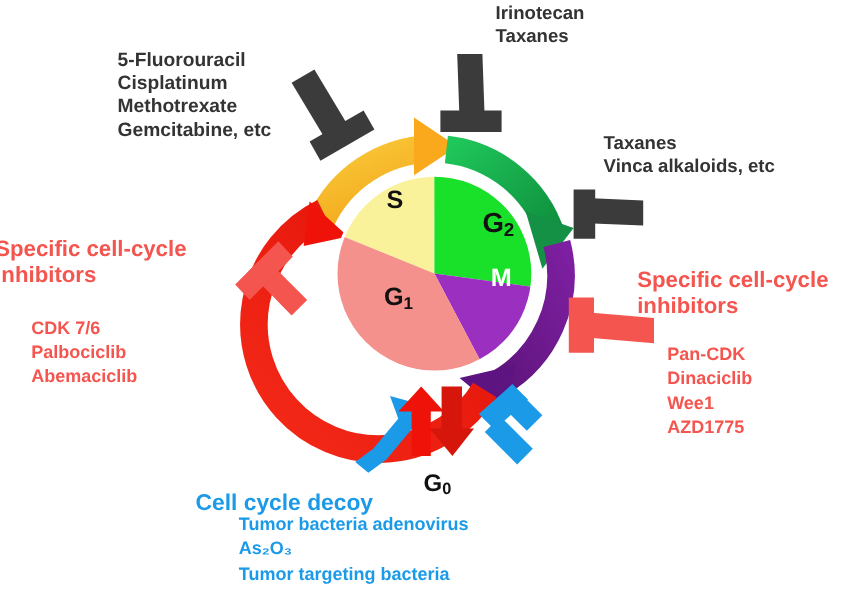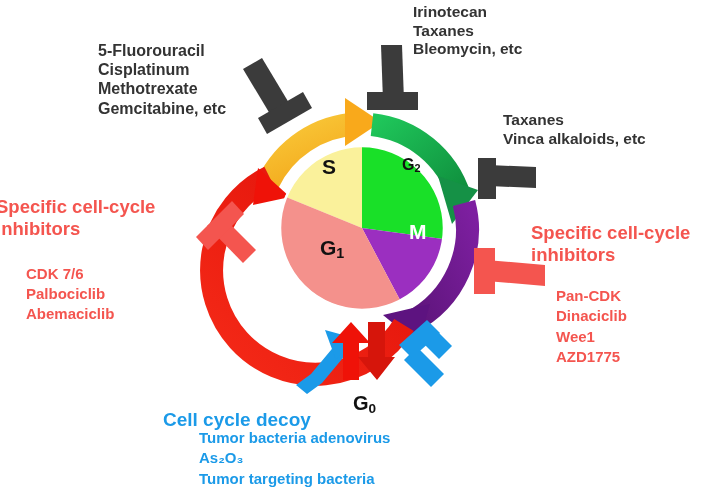--- a/index.html
+++ b/index.html
@@ -121,21 +121,21 @@
 
     <g fill="#d6150b">
       <path d="M 368 322 L 368 357 L 358 357 L 377 380 L 395 357 L 385 357 L 385 322 Z"></path>
     </g>
   </svg>
 
   <div class="txt black" style="left:322px;top:155px;font-size:21px;">
     <span>S</span>
   </div>
 
-  <div class="txt black" style="left:402px;top:156px;font-size:16px;">
+  <div class="txt black" style="left:402px;top:172px;font-size:23px;">
     <span>G</span><sub>2</sub>
   </div>
 
   <div class="txt" style="left:409px;top:220px;font-size:21px;color:#ffffff;">
     <span>M</span>
   </div>
 
   <div class="txt black" style="left:320px;top:236px;font-size:21px;">
     <span>G</span><sub>1</sub>
   </div>
@@ -147,21 +147,20 @@
   <div class="lbl-block dark" style="left:98px;top:41px;font-size:16px;">
     <div>5-Fluorouracil</div>
     <div>Cisplatinum</div>
     <div>Methotrexate</div>
     <div>Gemcitabine, etc</div>
   </div>
 
   <div class="lbl-block dark" style="left:413px;top:3px;font-size:15.5px;">
     <div>Irinotecan</div>
     <div>Taxanes</div>
-    <div>Bleomycin, etc</div>
   </div>
 
   <div class="lbl-block dark" style="left:503px;top:111px;font-size:15.5px;">
     <div>Taxanes</div>
     <div>Vinca alkaloids, etc</div>
   </div>
 
   <div class="lbl-block red" style="left:-4px;top:196px;font-size:18.5px;">
     <div>Specific cell-cycle</div>
     <div>inhibitors</div>

